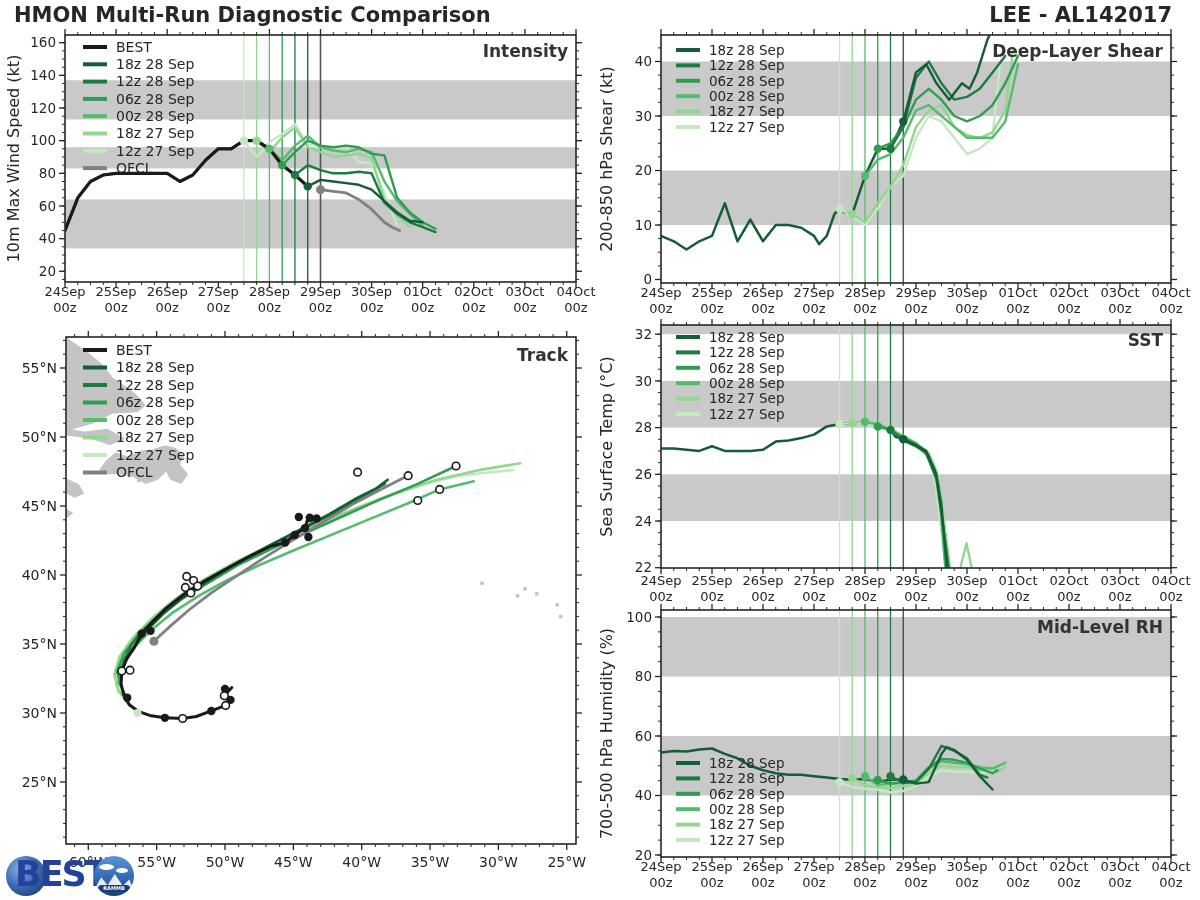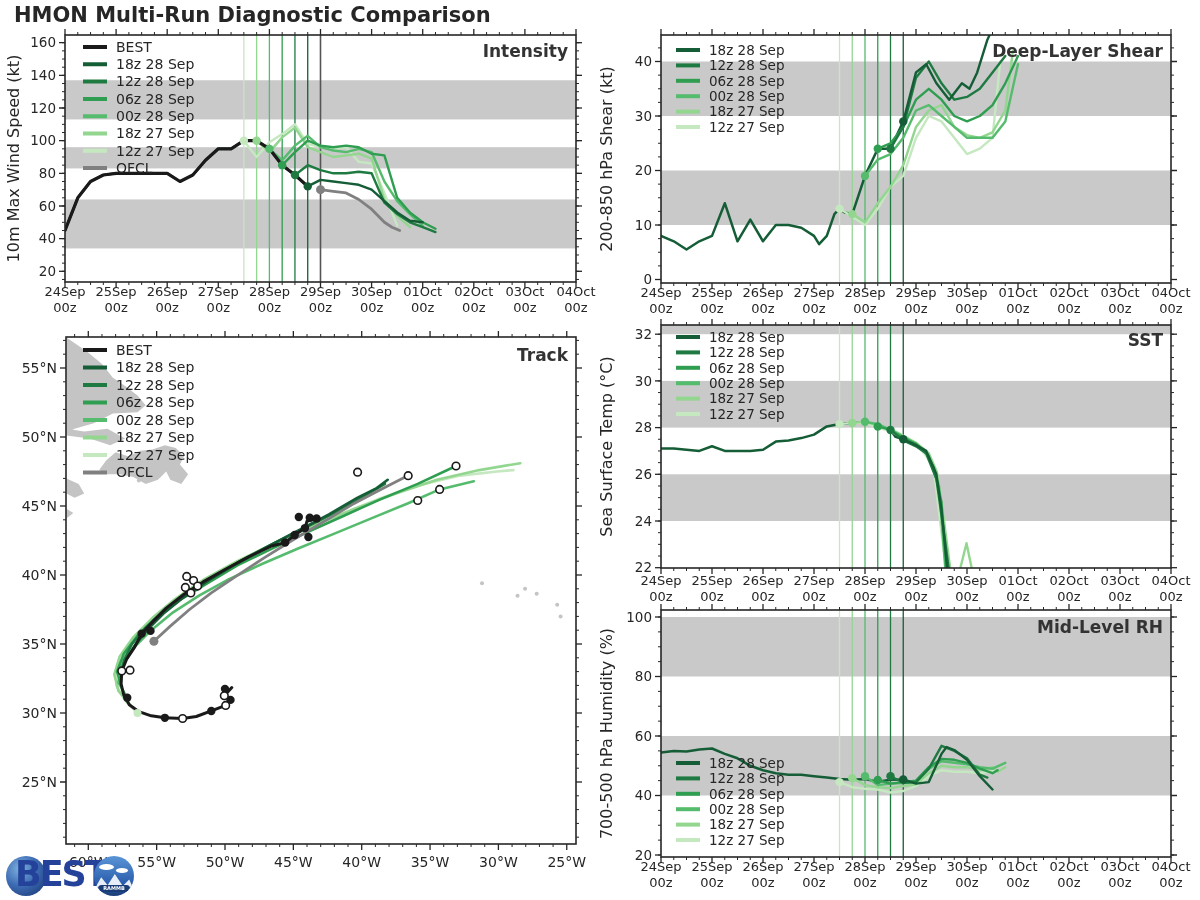--- a/index.html
+++ b/index.html
@@ -1,17 +1,17 @@
 <!DOCTYPE html>
 <html><head>
 <meta charset="utf-8">
 <style>
   html,body{margin:0;padding:0;background:#fff;}
   #fig{position:relative;width:1200px;height:900px;background:#fff;
-       font-family:"DejaVu Sans","Liberation Sans",sans-serif;overflow:hidden;border-radius:27px;}
+       font-family:"DejaVu Sans","Liberation Sans",sans-serif;overflow:hidden;}
   .hdr{position:absolute;top:3px;font-weight:bold;font-size:21px;color:#262626;white-space:nowrap;}
   #title{left:14px;}
   #storm{right:28px;}
   #chart-svg{position:absolute;left:0;top:0;}
   #logo{position:absolute;left:6px;top:853px;width:132px;height:46px;}
   #logo .globe{position:absolute;left:0;top:3px;width:40px;height:40px;border-radius:50%;
       background:radial-gradient(circle at 35% 32%, #7fb2de 0%, #3d6cb4 45%, #16306b 100%);}
   #logo .cira-text{position:absolute;left:9px;top:1px;font-size:35px;font-weight:bold;
       color:#24429a;letter-spacing:-2px;}
   #logo .badge{position:absolute;left:88px;top:3px;width:40px;height:40px;border-radius:50%;
@@ -22,20 +22,21 @@
   #logo .mtn{position:absolute;left:0;top:18px;width:40px;height:16px;background:#e8eef8;
       clip-path:polygon(0 100%,18% 20%,34% 70%,52% 0,72% 75%,88% 35%,100% 100%);}
   #logo .band{position:absolute;left:4px;bottom:4px;width:32px;height:7px;background:#1b3d77;
       border-radius:4px;color:#fff;font-size:5px;line-height:7px;text-align:center;font-weight:bold;}
 </style>
 </head>
 <body>
 
 <div id="fig">
   <div id="title" class="hdr">HMON Multi-Run Diagnostic Comparison</div>
+  <div id="storm" class="hdr">LEE - AL142017</div>
   <svg id="chart-svg" width="1200" height="900">
       <g>
         <clipPath id="cl-intensity">
           <rect x="65" y="35" width="511" height="247"></rect>
         </clipPath>
         <rect x="65" y="199.4524" width="511" height="48.986999999999995" fill="#c9c9c9"></rect>
         <rect x="65" y="147.1996" width="511" height="21.2277" fill="#c9c9c9"></rect>
         <rect x="65" y="80.25070000000002" width="511" height="39.189599999999984" fill="#c9c9c9"></rect>
         <line x1="243.85" y1="35" x2="243.85" y2="282" stroke="#c5e8c0" stroke-width="1.3"></line>
         <line x1="256.625" y1="35" x2="256.625" y2="282" stroke="#93d690" stroke-width="1.3"></line>

